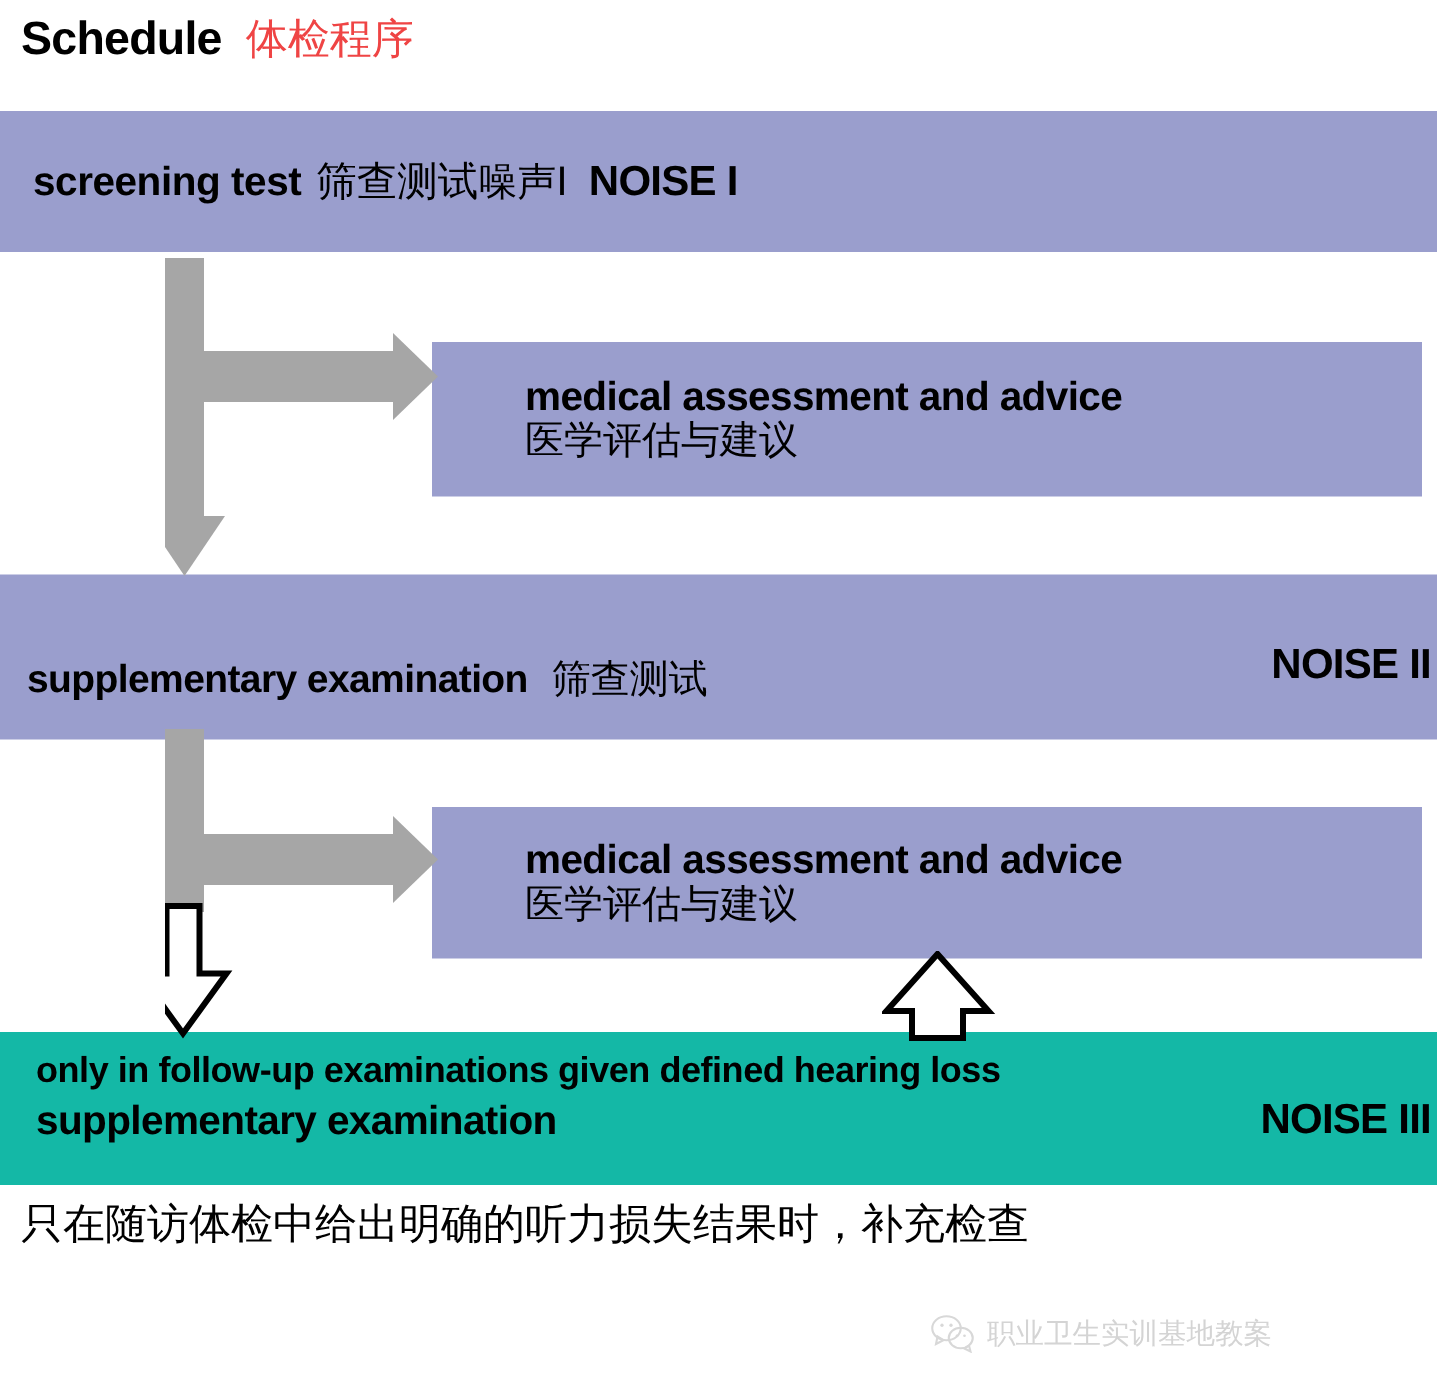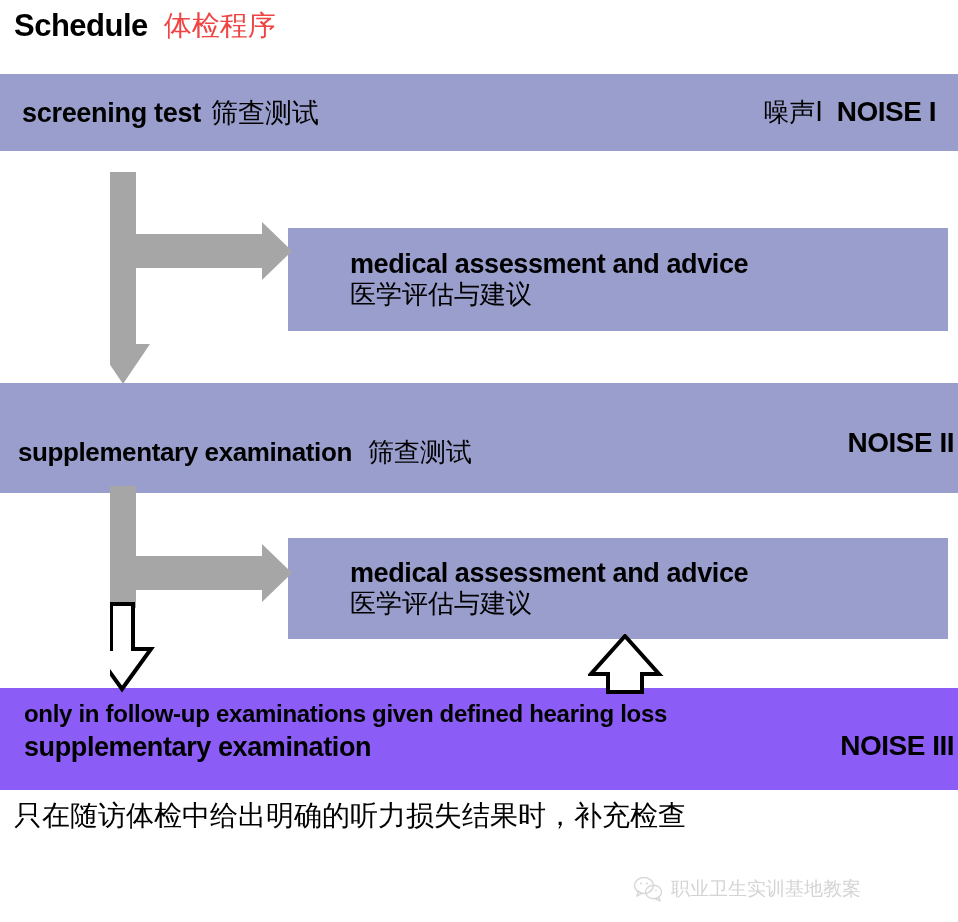--- a/index.html
+++ b/index.html
@@ -41,27 +41,26 @@
   }
 
   
   .band {
     position: absolute;
     box-sizing: border-box;
     display: flex;
     align-items: center;
   }
   .band.purple { background: #9a9ecd; }
-  .band.gray   { background: #8b5cf6; justify-content: flex-end; }
+  .band.gray   { background: #14b8a6; justify-content: flex-end; }
 
   
   #bar-noise-1 {
-    left: 0; top: 74px; width: 958px; height: 77px;
+    left: 0; top: 74px; width: 958px; height: 94px;
     padding: 0 16px 0 22px;
-    justify-content: space-between;
   }
   #bar-noise-1 .left-text {
     display: flex; align-items: baseline; gap: 10px;
   }
   #bar-noise-1 .en {
     font-size: 27px; font-weight: bold; letter-spacing: -0.3px;
   }
   #bar-noise-1 .zh {
     font-size: 27px; font-family: "DejaVu Sans", sans-serif;
   }
@@ -156,21 +155,21 @@
     position: absolute;
     pointer-events: none;
   }
   #arrow-group-1 { left: 110px; top: 172px; }
   #arrow-group-2 { left: 110px; top: 486px; }
   #arrow-up-outline { left: 588px; top: 634px; }
 
   
   #watermark {
     position: absolute;
-    left: 633px; top: 876px;
+    left: 620px; top: 876px;
     display: flex; align-items: center; gap: 8px;
     color: #d2d2d2;
     font-size: 19px;
     font-family: "DejaVu Sans", sans-serif;
     white-space: nowrap;
   }
   #watermark .wm-text { color: #d4d4d4; }
 </style>
 </head>
 <body>

